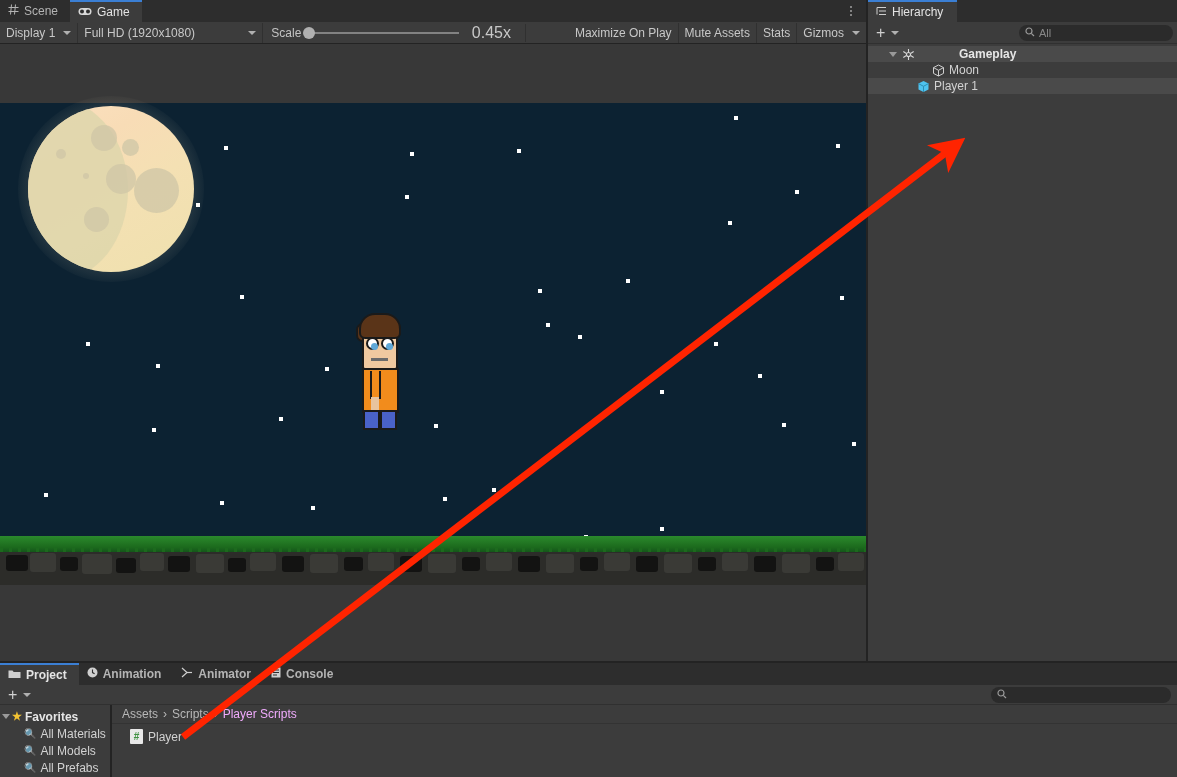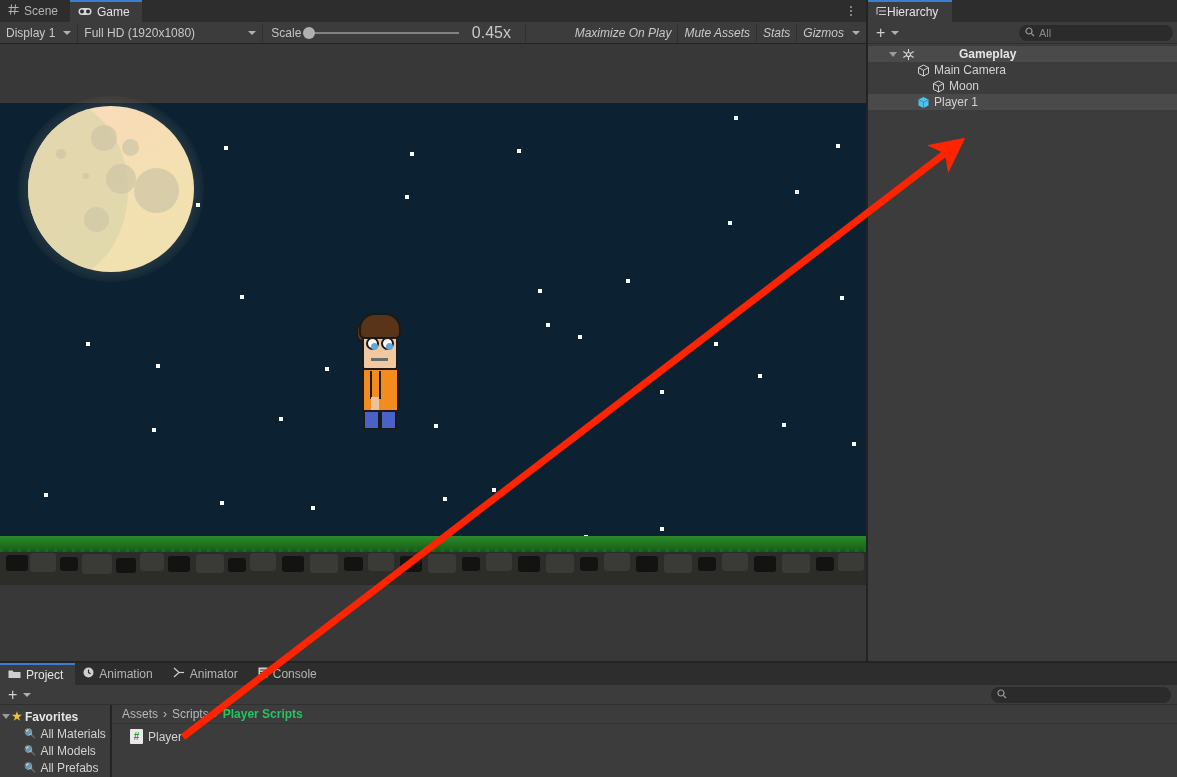--- a/index.html
+++ b/index.html
@@ -64,21 +64,21 @@
   .res-sel { min-width: 185px; justify-content: space-between; }
   .scale-group { display: flex; align-items: center; gap: 6px; padding: 0 8px; border-right: 1px solid #303030;}
   .slider-track {
     width: 152px; height: 2px; background: #828282; position: relative;
   }
   .slider-knob {
     position: absolute; left: -4px; top: -5px; width: 12px; height: 12px;
     border-radius: 50%; background: #b0b0b0;
   }
   .scale-val { width: 52px; text-align: center; font-size: 16px; color: #c8c8c8; }
-  .tb-right { display: flex; align-items: center; margin-left: auto; font-style: italic; }
+  .tb-right { display: flex; align-items: center; margin-left: auto; }
 
   
   .stage {
     position: absolute; left: 0; top: 44px; width: 866px; height: 617px;
     background: #383838; overflow: hidden;
   }
   .sky {
     position: absolute; left: 0; top: 59px; width: 866px; height: 433px;
     background: #0c2232; overflow: hidden;
   }
@@ -176,21 +176,21 @@
   
   .hierarchy {
     position: absolute; left: 866px; top: 0; width: 311px; height: 661px;
     background: #3c3c3c; border-left: 2px solid #232323;
   }
   .h-tabbar {
     height: 22px; background: #2d2d2d; display: flex; align-items: flex-end;
   }
   .h-tab {
     height: 22px; background: #3c3c3c; color: #e4e4e4;
-    display: flex; align-items: center; padding: 0 14px 0 8px;
+    display: flex; align-items: center; gap: 5px; padding: 0 14px 0 8px;
     font-size: 12px; border-top: 2px solid #3b7fd4;
   }
   .h-toolbar {
     height: 22px; background: #3c3c3c; display: flex; align-items: center;
     padding: 0 4px; gap: 2px; border-bottom: 1px solid #303030;
   }
   .plusbtn { display: flex; align-items: center; gap: 2px; padding: 0 4px; height: 18px; }
   .plus-glyph { font-size: 16px; color: #d0d0d0; line-height: 12px; }
   .h-search {
     margin-left: auto; width: 154px; height: 16px; background: #2b2b2b;
@@ -212,21 +212,21 @@
   .row .ico { width: 16px; display:flex; align-items:center; justify-content:center; margin-right: 3px;}
   .row .lbl { font-size: 12px; }
   .row.bold .lbl { font-weight: bold; color: #e6e6e6; margin-left: 40px; }
 
   
   .bottom {
     position: absolute; left: 0; top: 661px; width: 1177px; height: 116px;
     background: #3c3c3c; border-top: 2px solid #232323;
   }
   .b-tabbar {
-    height: 22px; background: #2d2d2d; display: flex; align-items: flex-end;
+    height: 22px; background: #2d2d2d; display: flex; align-items: flex-end; font-weight: bold;
   }
   .b-tab {
     height: 22px; display: flex; align-items: center; gap: 5px;
     padding: 0 12px 0 8px; font-size: 12px; color: #b4b4b4;
   }
   .b-tab.active { background: #3c3c3c; color: #e4e4e4; border-top: 2px solid #3b7fd4; }
   .b-toolbar {
     height: 20px; background: #3c3c3c; display: flex; align-items: center;
     padding: 0 4px; border-bottom: 1px solid #303030;
   }
@@ -241,21 +241,21 @@
     padding-top: 3px;
   }
   .fav-row { height: 17px; display: flex; align-items: center; font-size: 12px; color: #d2d2d2; }
   .fav-row.head { font-weight: bold; color: #e6e6e6; }
   .b-right { flex: 1; background: #3c3c3c; }
   .breadcrumb {
     height: 19px; display: flex; align-items: center; gap: 5px;
     padding: 0 10px; font-size: 12px; color: #b8b8b8;
     border-bottom: 1px solid #333;
   }
-  .breadcrumb .cur { font-weight: bold; color: #22c55e; }
+  .breadcrumb .cur { font-weight: normal; color: #f0abfc; }
   .asset-row { display:flex; align-items:center; gap:5px; padding: 5px 0 0 18px; font-size: 12px; color: #d2d2d2;}
   .cs-icon {
     width: 13px; height: 15px; background: #e9e9e9; border-radius: 1px;
     position: relative; display: flex; align-items: center; justify-content: center;
     color: #3f9142; font-size: 10px; font-weight: bold;
   }
   .star-glyph { color: #f2c232; font-size: 11px; margin-right: 3px; }
   .mag { color: #b0b0b0; font-size: 10px; margin-right: 4px; }
 
   
@@ -488,33 +488,20 @@
             <svg width="13" height="13" viewBox="0 0 13 13">
               <g fill="none" stroke="#d8d8d8" stroke-width="1.1">
                 <circle cx="6.5" cy="6.5" r="2"></circle>
                 <path d="M6.5 1 L6.5 4.2 M6.5 8.8 L6.5 12 M1.3 3.6 L4.4 5.4 M8.6 7.6 L11.7 9.4 M1.3 9.4 L4.4 7.6 M8.6 5.4 L11.7 3.6"></path>
               </g>
             </svg>
           </span>
           <span class="lbl">Gameplay</span>
         </div>
         <div class="row">
-          <span style="width: 33px;"></span>
-          <span class="tw"></span>
-          <span class="ico">
-            <svg width="13" height="13" viewBox="0 0 13 13">
-              <g fill="none" stroke="#cfcfcf" stroke-width="1">
-                <path d="M6.5 1 L11.5 3.6 L11.5 9.4 L6.5 12 L1.5 9.4 L1.5 3.6 Z"></path>
-                <path d="M1.5 3.6 L6.5 6.3 L11.5 3.6 M6.5 6.3 L6.5 12"></path>
-              </g>
-            </svg>
-          </span>
-          <span class="lbl">Main Camera</span>
-        </div>
-        <div class="row">
           <span style="width: 48px;"></span>
           <span class="tw"></span>
           <span class="ico">
             <svg width="13" height="13" viewBox="0 0 13 13">
               <g fill="none" stroke="#cfcfcf" stroke-width="1">
                 <path d="M6.5 1 L11.5 3.6 L11.5 9.4 L6.5 12 L1.5 9.4 L1.5 3.6 Z"></path>
                 <path d="M1.5 3.6 L6.5 6.3 L11.5 3.6 M6.5 6.3 L6.5 12"></path>
               </g>
             </svg>
           </span>

